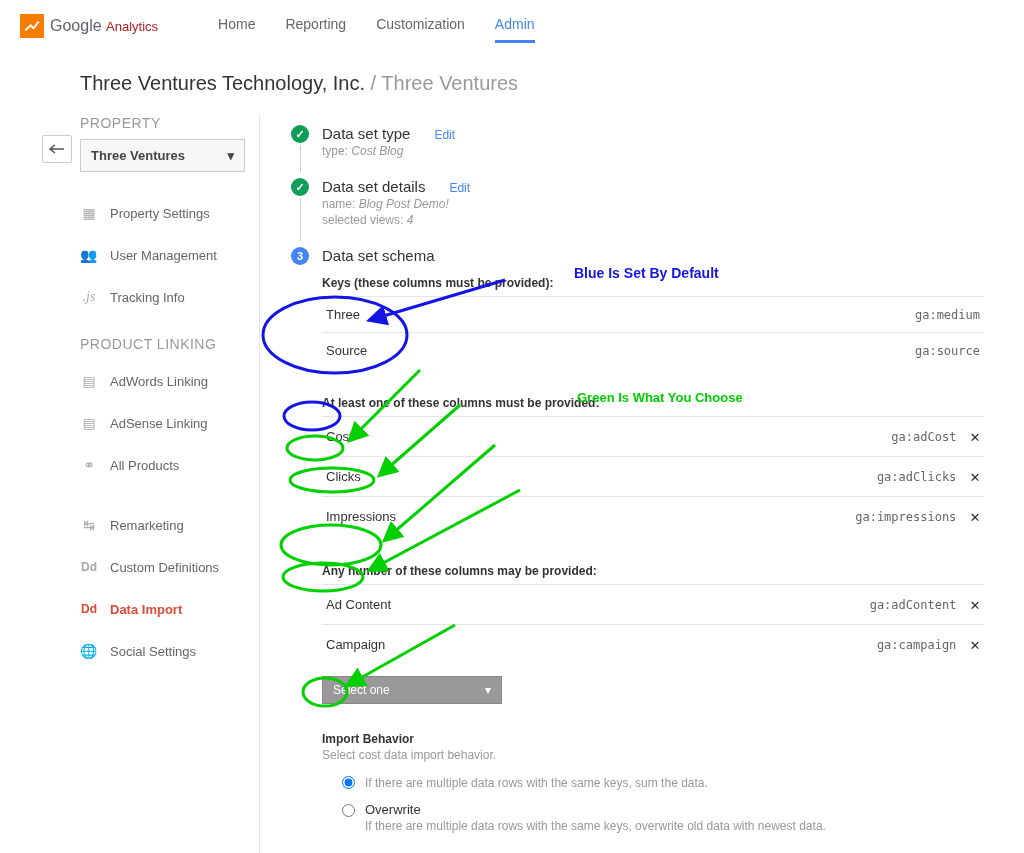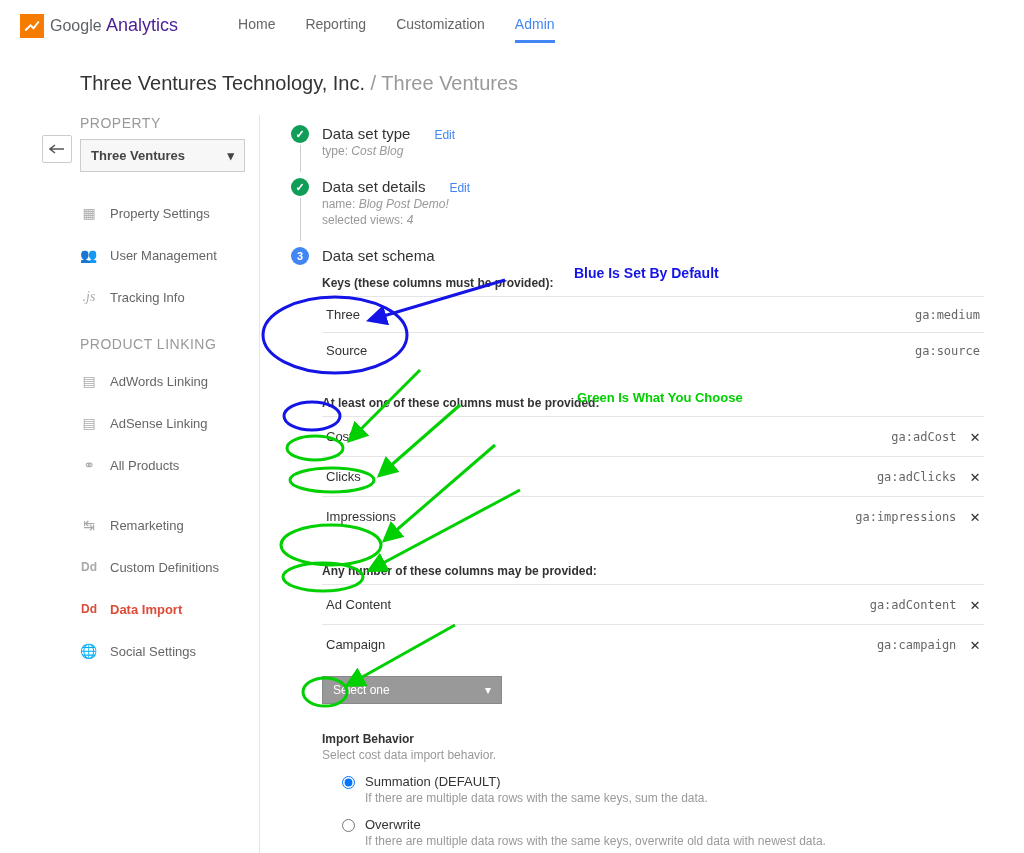--- a/index.html
+++ b/index.html
@@ -3,21 +3,21 @@
 <meta charset="utf-8">
 <style>
   * { box-sizing: border-box; margin: 0; padding: 0; }
   body { font-family: Arial, sans-serif; font-size: 13px; color: #333; background: #fff; width: 1024px; }
   
   .header { display: flex; align-items: center; padding: 8px 20px; border-bottom: 1px solid transparent; }
   .logo { display: flex; align-items: center; gap: 6px; }
   .logo-icon { width: 24px; height: 24px; background: #f57c00; display: flex; align-items: center; justify-content: center; }
   .logo-icon svg { width: 18px; height: 18px; }
   .logo-text { font-size: 16px; color: #5f6368; }
-  .logo-text .analytics { font-size: 18px; color: #4c1d95; font-weight: normal; }
+  .logo-text .analytics { font-size: 13px; color: #b91c1c; font-weight: normal; }
   .nav { display: flex; gap: 30px; margin-left: 60px; }
   .nav-item { color: #666; font-size: 14px; padding: 8px 0; cursor: pointer; }
   .nav-item.active { color: #4285f4; border-bottom: 3px solid #4285f4; }
   
   .breadcrumb { padding: 20px 20px 20px 80px; font-size: 20px; color: #333; }
   .breadcrumb .sub { color: #999; font-weight: normal; }
   
   .main { display: flex; }
   
   .back-btn { width: 30px; height: 28px; border: 1px solid #ccc; background: #fff; border-radius: 2px; margin: 20px 0 0 42px; position: absolute; display: flex; align-items: center; justify-content: center; cursor: pointer; }
@@ -256,21 +256,20 @@
           <span>▾</span>
         </div>
 
         <div class="import-section">
           <div class="import-title">Import Behavior</div>
           <div class="import-desc">Select cost data import behavior.</div>
 
           <div class="radio-row" style="margin-left:20px">
             <input type="radio" class="radio" checked="" style="">
             <div>
-              <div class="label">Summation (DEFAULT)</div>
               <div class="hint">If there are multiple data rows with the same keys, sum the data.</div>
             </div>
           </div>
           <div class="radio-row" style="margin-left:20px">
             <input type="radio" class="radio" style="">
             <div>
               <div class="label">Overwrite</div>
               <div class="hint">If there are multiple data rows with the same keys, overwrite old data with newest data.</div>
             </div>
           </div>

